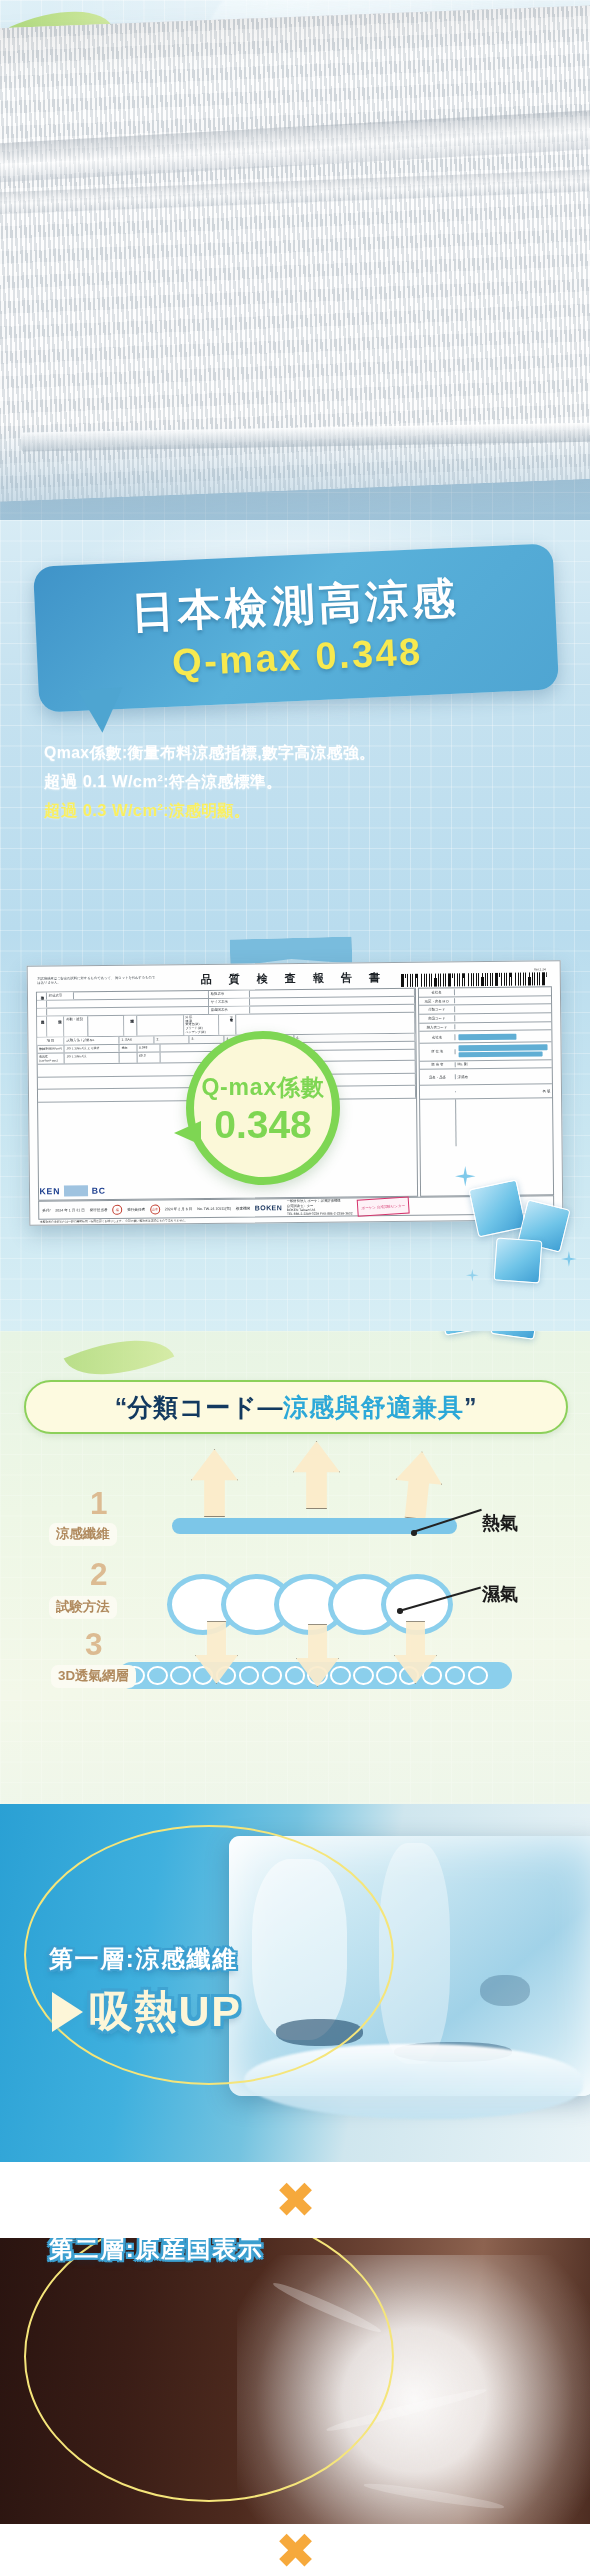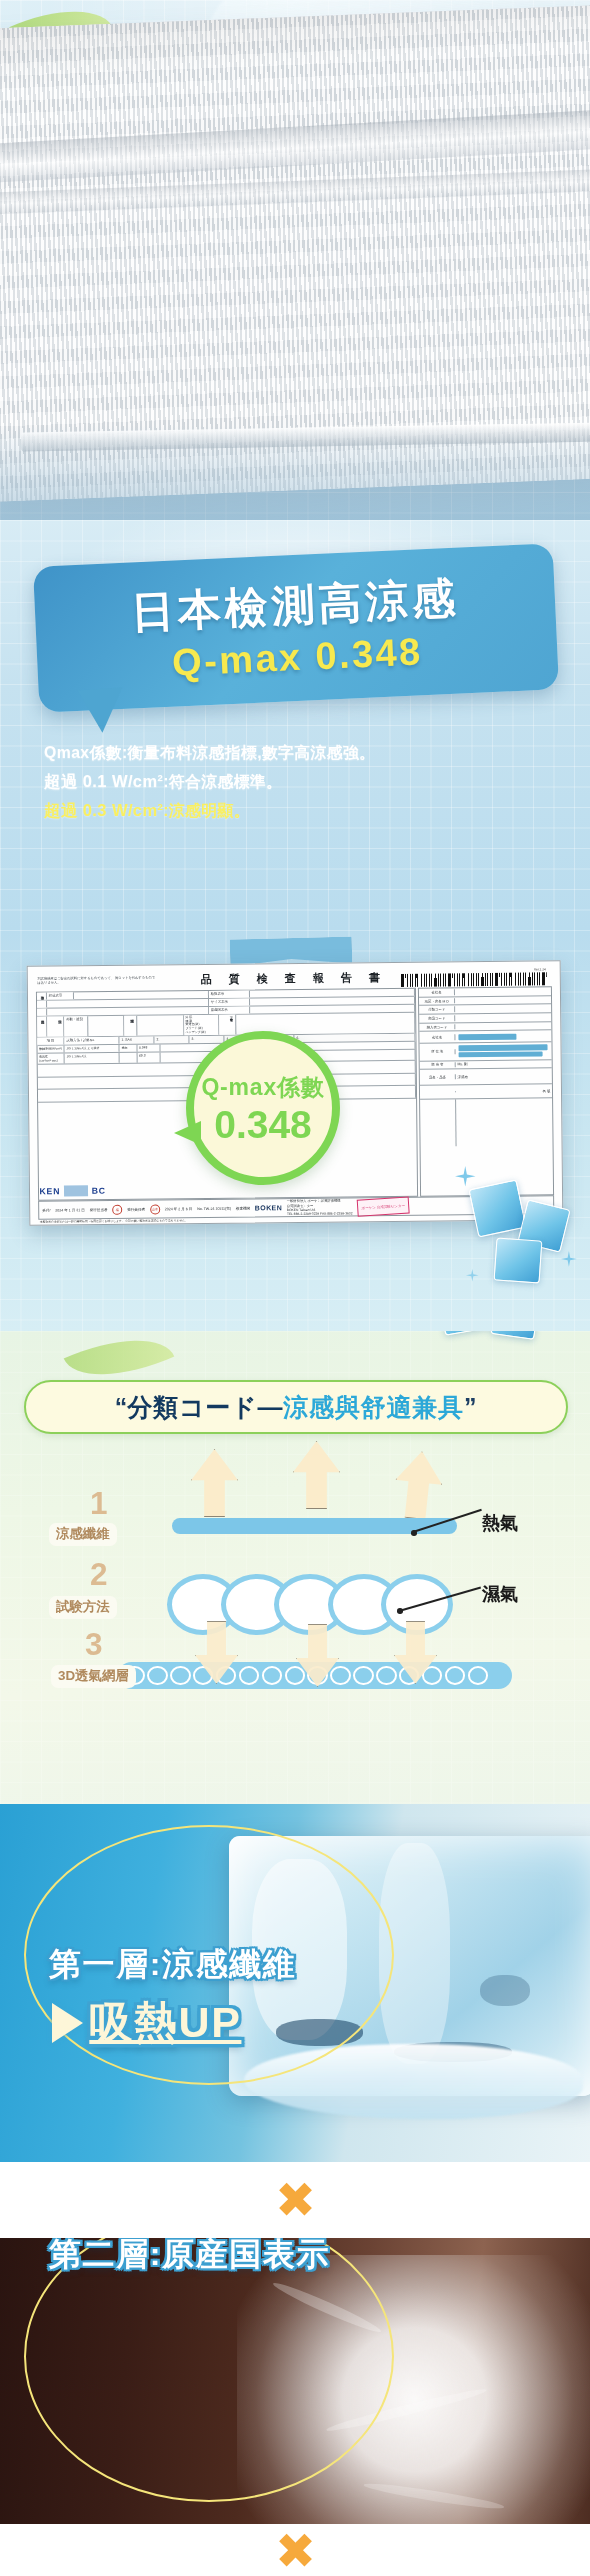--- a/index.html
+++ b/index.html
@@ -285,21 +285,21 @@
   .ice-splash {
     position:absolute; right:7.9px; bottom:43px; width:339px; height:75px;
     background:linear-gradient(180deg, rgba(255,255,255,.95), rgba(190,226,242,.75));
     border-radius:50% 50% 45% 55%;
     filter:blur(0.8px);
   }
   .oval-ring {
     position:absolute; border:2.4px solid #f5e57a; border-radius:50%;
   }
   .cap-title {
-    position:absolute; font-size:32px; font-weight:bold; color:#ffffff;
+    position:absolute; font-size:24px; font-weight:bold; color:#ffffff;
     letter-spacing:1.6px;
     text-shadow:
       -2.4px 0 0 #3c9fd0, 2.4px 0 0 #3c9fd0, 0 -2.4px 0 #3c9fd0, 0 2.4px 0 #3c9fd0,
       -2.4px -2.4px 0 #3c9fd0, 2.4px 2.4px 0 #3c9fd0, -2.4px 2.4px 0 #3c9fd0, 2.4px -2.4px 0 #3c9fd0,
       0 3.9px 6.3px rgba(10,60,100,.35);
   }
   .cap-big {
     position:absolute; display:flex; align-items:center; gap:6.3px;
     font-size:43px; font-weight:bold; color:#fdf6d8; letter-spacing:1.6px;
     text-shadow:
@@ -629,21 +629,21 @@
       <div class="ice-streak" style="left:150px;top:7.9px;width:71px;height:221px;opacity:.5;"></div>
       <div class="ice-dark" style="left:47px;top:183px;width:87px;height:27px;"></div>
       <div class="ice-dark" style="left:165px;top:206px;width:118px;height:20.5px;opacity:.7;"></div>
       <div class="ice-dark" style="left:251px;top:139px;width:50px;height:31.5px;opacity:.45;"></div>
     </div>
     <div class="ice-splash"></div>
 
     <div class="oval-ring" style="left:23.6px;top:20.5px;width:370px;height:260px;"></div>
 
     <div class="cap-title" style="left:49px;top:139px;">第一層:涼感纖維</div>
-    <div class="cap-big" style="left:52px;top:190px;text-decoration:underline;">
+    <div class="cap-big" style="left:52px;top:179px;">
       <span class="tri-play"></span>
       <span>吸熱UP</span>
     </div>
   </section>
 
   <div class="xdiv" style="top:2162px;">
     <span class="xmark">✖</span>
   </div>
 
   <section class="photo2">

